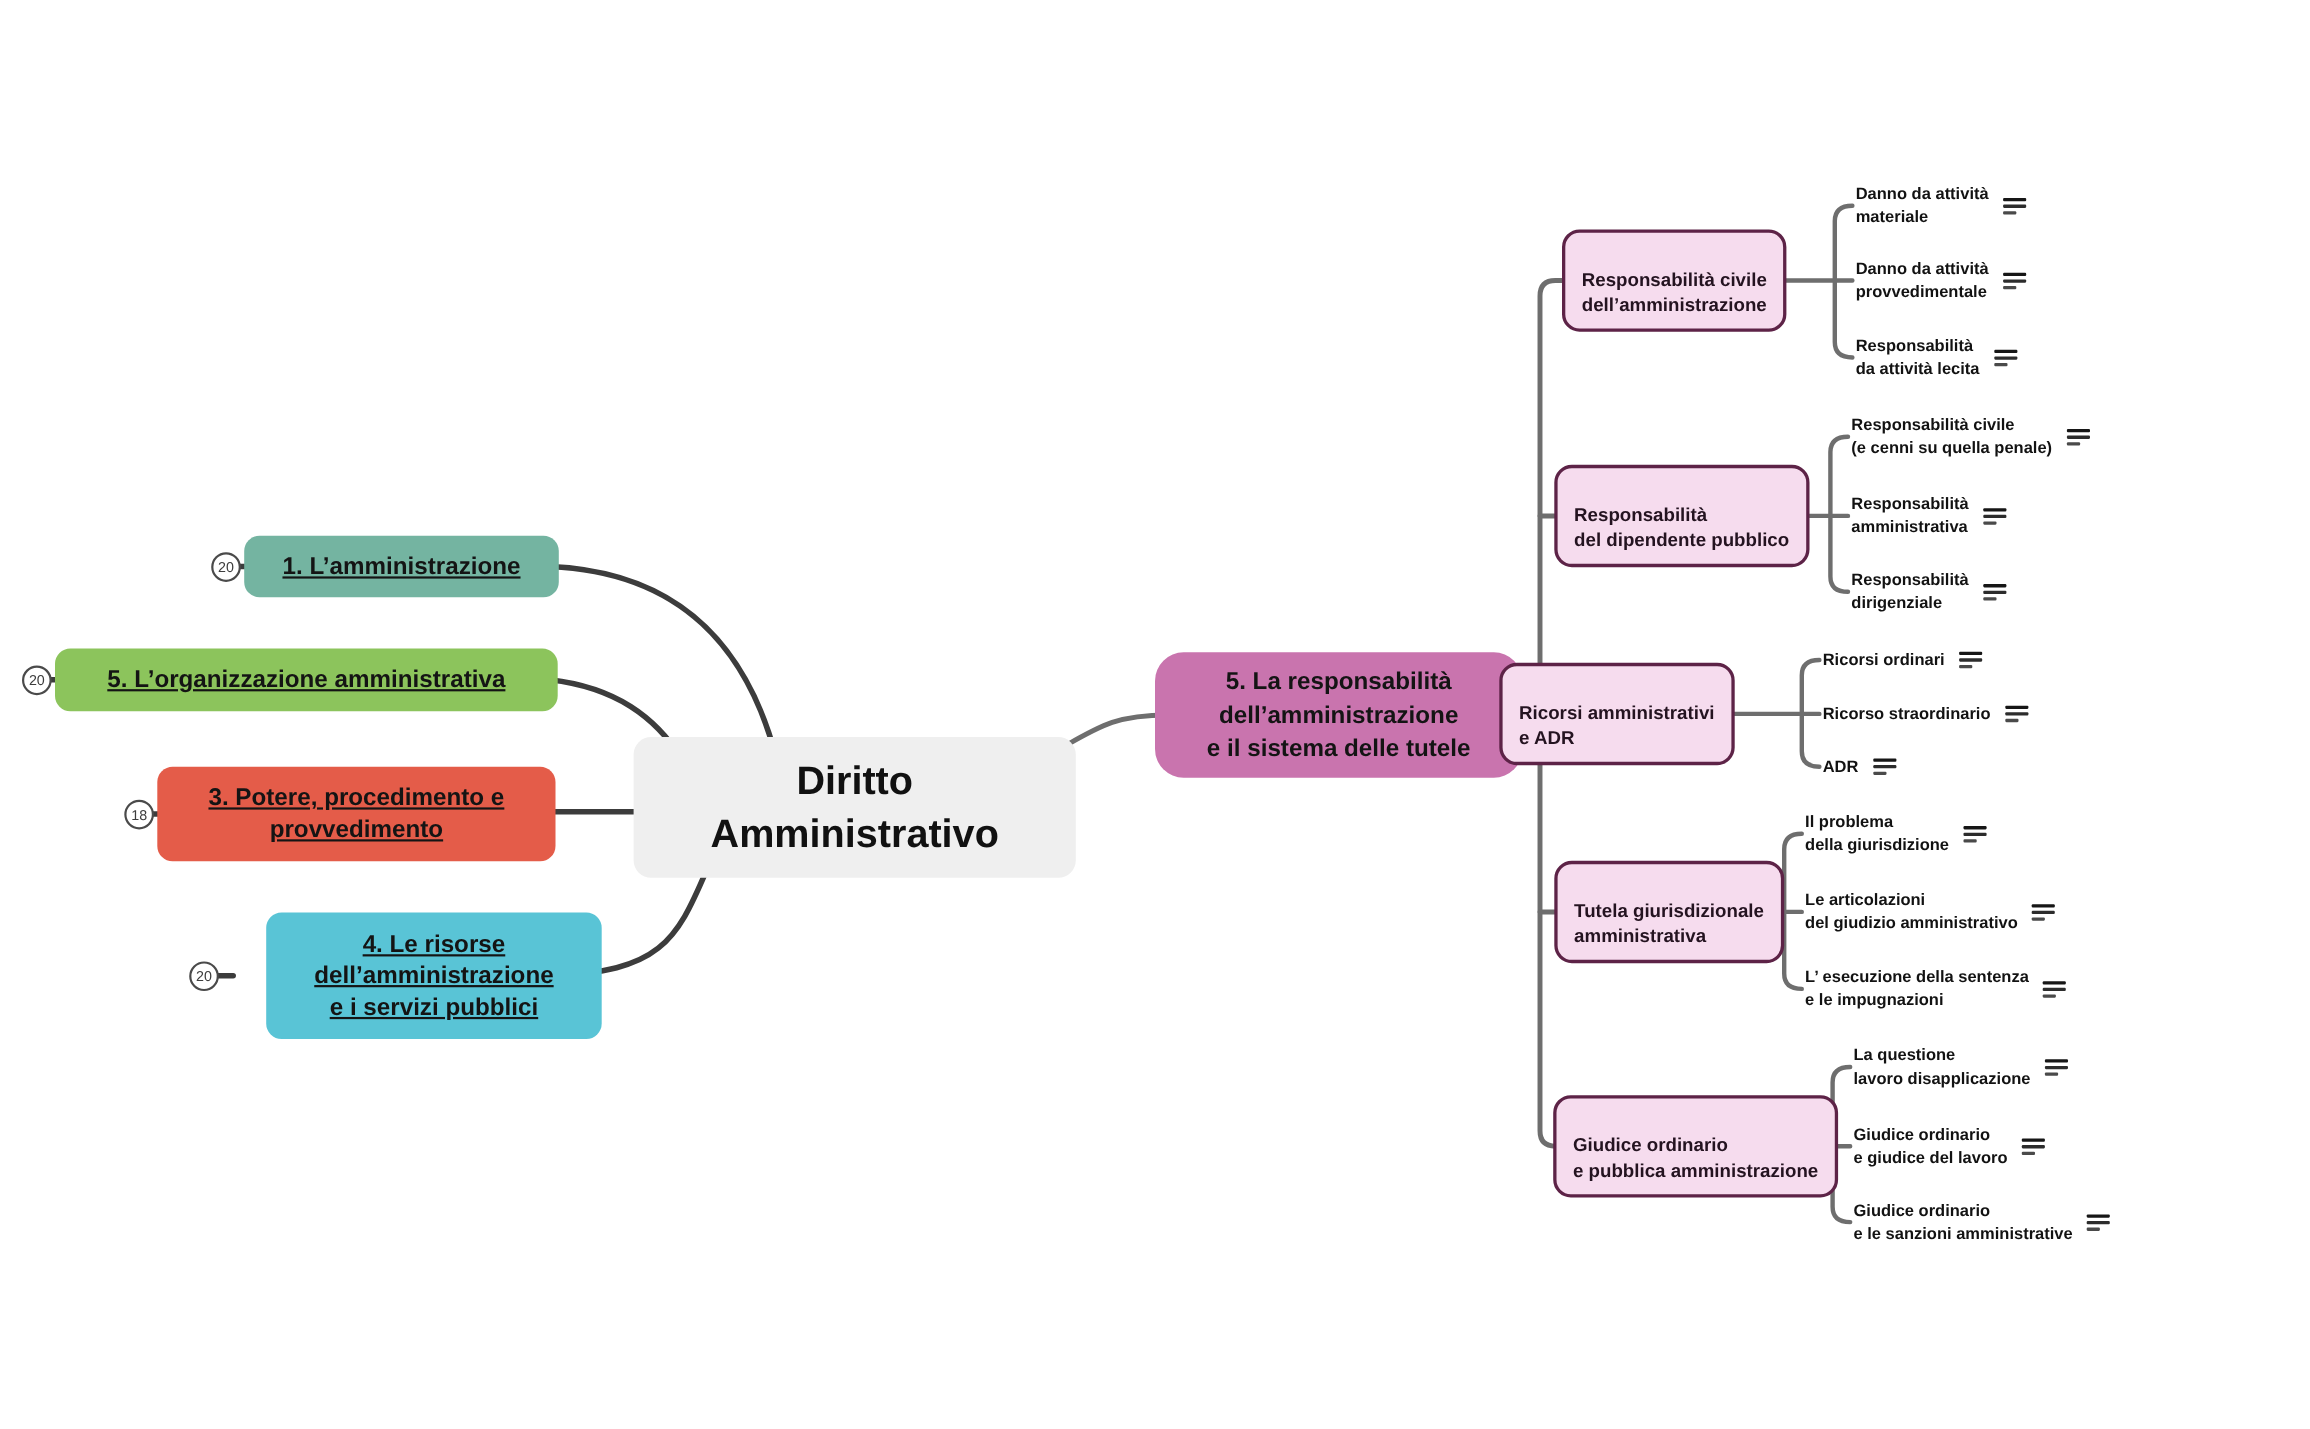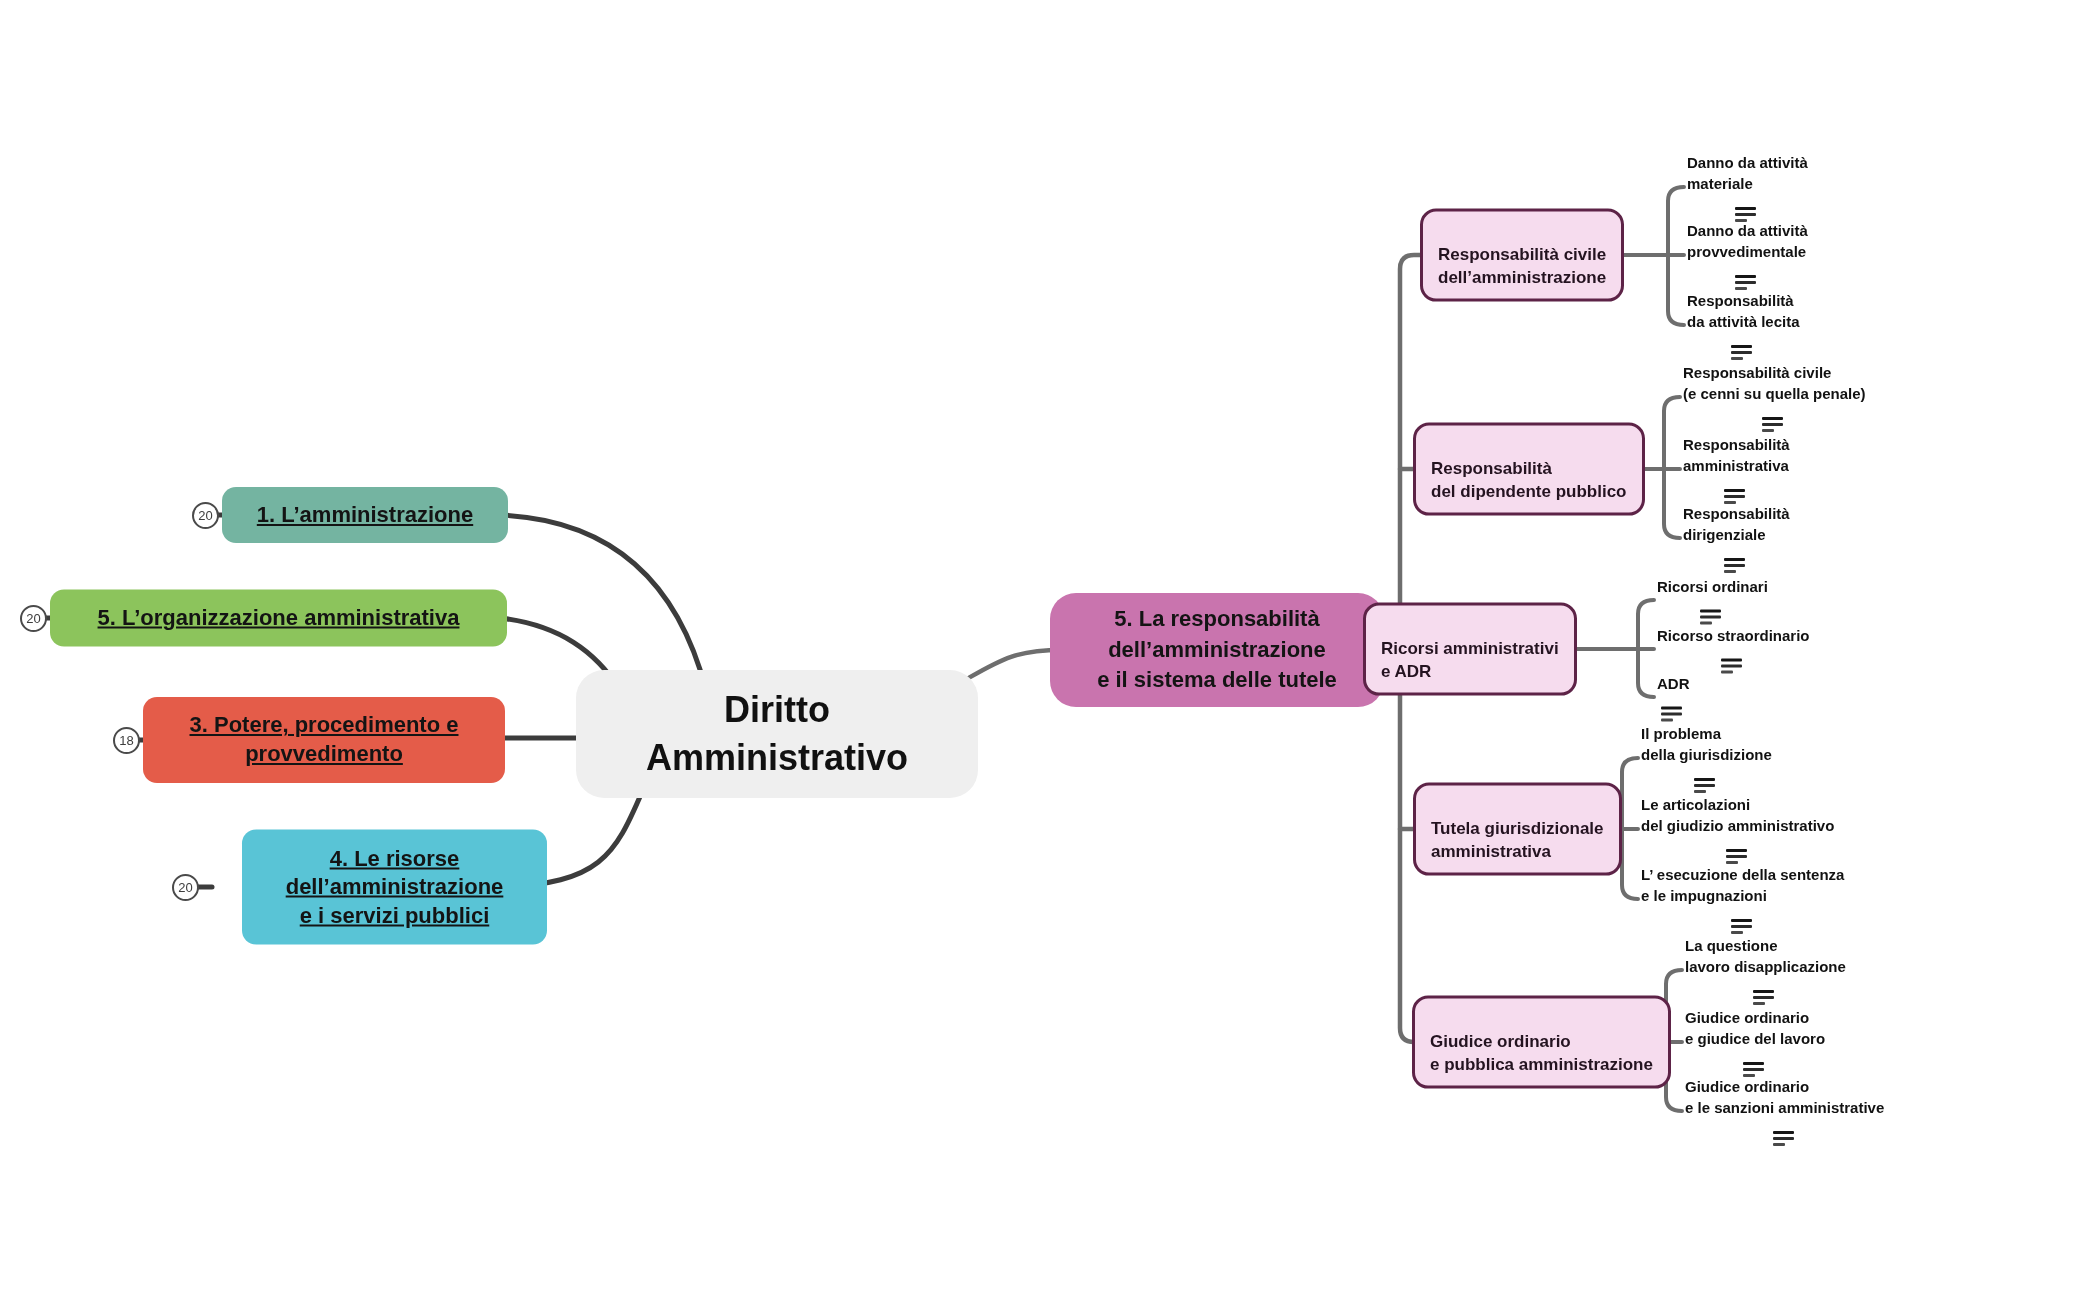--- a/index.html
+++ b/index.html
@@ -24,21 +24,21 @@
     white-space:pre-line;
     transform:translateY(-50%);
   }
   .chapter{border-radius:14px;font-size:22px;line-height:1.3;text-decoration:underline;}
   .c1{background:#74b4a1;}
   .c2{background:#8cc45c;}
   .c3{background:#e45c49;}
   .c4{background:#59c4d6;margin-left:40px;}
   .c5{background:#c974ae;border-radius:26px;font-size:22px;line-height:1.38;}
   .root{
-    background:#efefef;border-radius:28px;
+    background:#efefef;border-radius:16px;
     font-size:36px;line-height:1.32;color:#111;
   }
 
   .badge{
     position:absolute;
     width:27px;height:27px;border-radius:50%;
     background:#ffffff;border:2px solid #4a4a4a;
     box-sizing:border-box;
     display:flex;align-items:center;justify-content:center;
     font-size:13px;font-weight:400;color:#3d3d3d;
@@ -54,21 +54,20 @@
     font-size:17px;font-weight:700;line-height:1.35;color:#241320;
     white-space:pre-line;
     z-index:2;
   }
 
   .child{
     position:absolute;
     transform:translateY(-50%);
     display:flex;align-items:center;gap:13px;
     z-index:2;
-    flex-direction:column;
   }
   .child-label{
     font-size:15px;font-weight:700;line-height:1.4;color:#121212;
     white-space:pre-line;
     padding-left:3px;
   }
   .note-icon{
     display:inline-flex;flex-direction:column;gap:3px;
     width:21px;flex:0 0 auto;
   }

